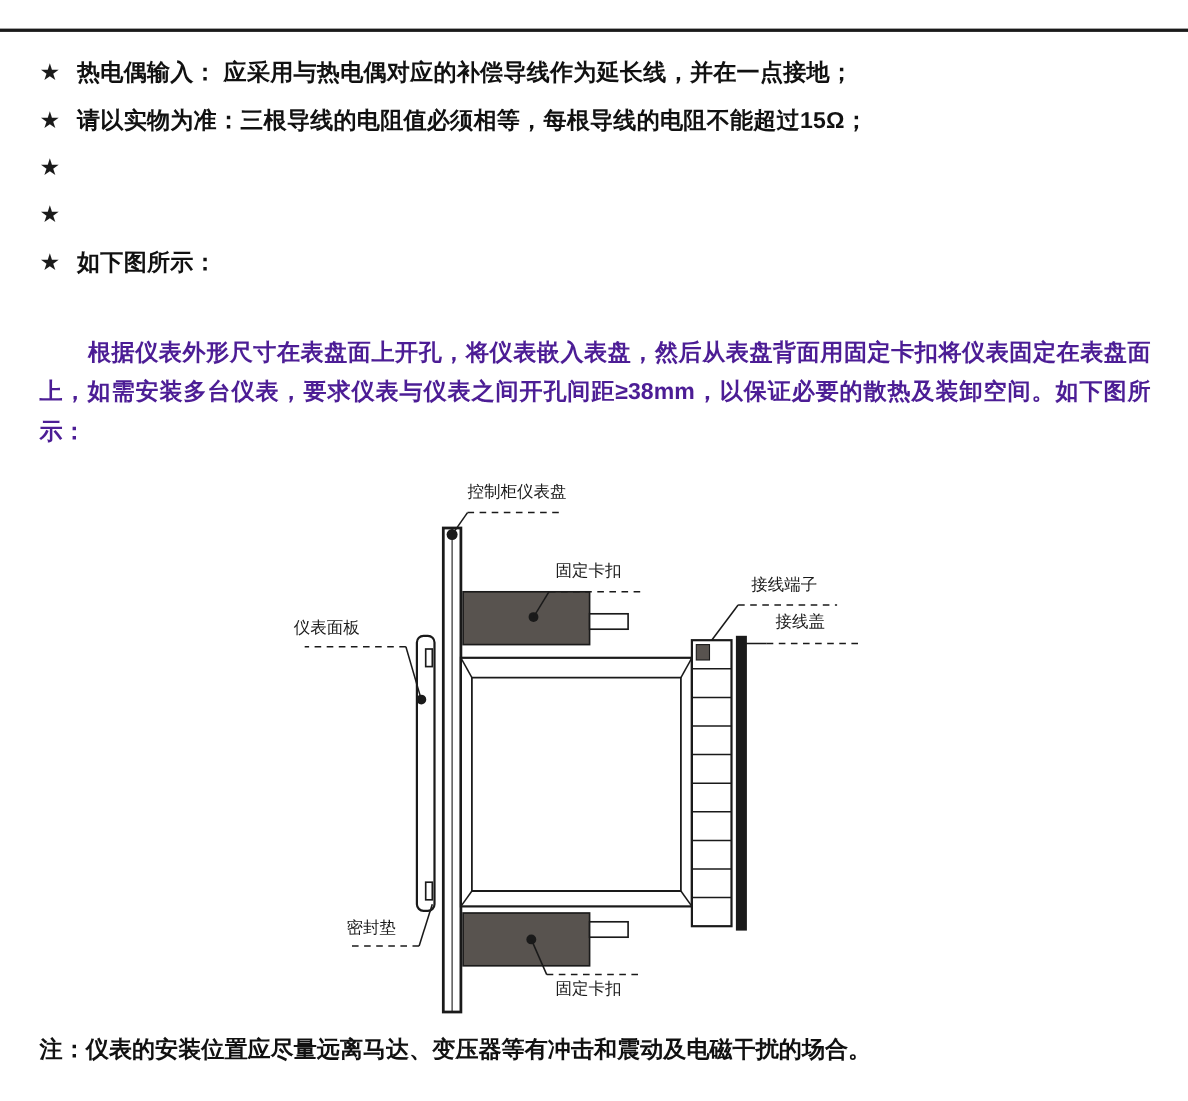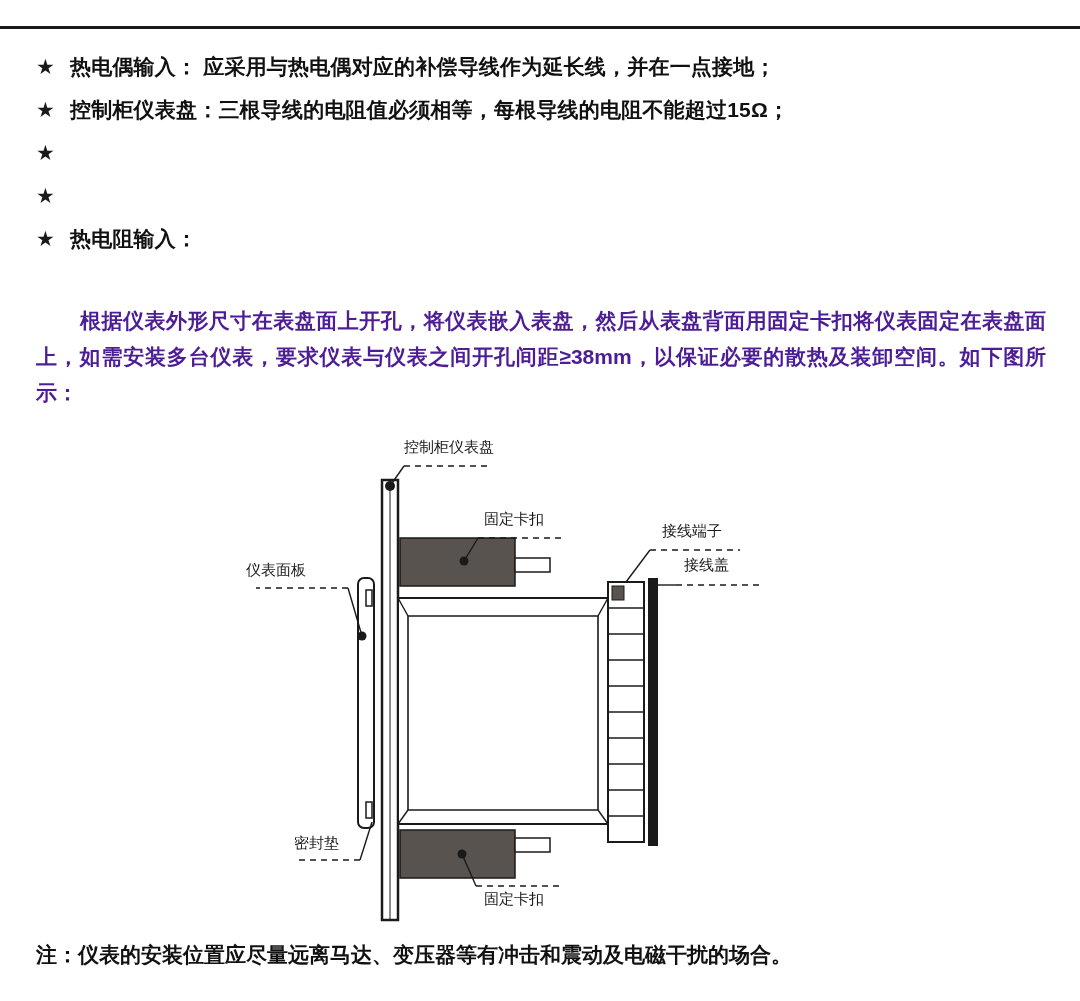--- a/index.html
+++ b/index.html
@@ -65,20 +65,21 @@
     color: #4c1d95;
     text-indent: 44px;
     text-align: justify;
   }
   .figure {
     position: absolute;
     left: 0;
     top: 430px;
     width: 937px;
     height: 500px;
+    padding-left: 21px;
   }
   .note {
     position: absolute;
     left: 36px;
     top: 940px;
     font-size: 21px;
     line-height: 30px;
     font-weight: bold;
     color: #111111;
     text-align: right;
@@ -98,34 +99,34 @@
 
   <div class="bullet-list">
 
     <div class="bullet-row">
       <span class="star">★</span>
       <span class="bullet-text">热电偶输入： 应采用与热电偶对应的补偿导线作为延长线，并在一点接地；</span>
     </div>
 
     <div class="bullet-row">
       <span class="star">★</span>
-      <span class="bullet-text">控制柜仪表盘：三根导线的电阻值必须相等，每根导线的电阻不能超过15Ω；</span>
-    </div>
-
-    <div class="bullet-row">
-      <span class="star">★</span>
-    </div>
-
-    <div class="bullet-row">
-      <span class="star">★</span>
-    </div>
-
-    <div class="bullet-row">
-      <span class="star">★</span>
-      <span class="bullet-text">热电阻输入：</span>
+      <span class="bullet-text">请以实物为准：三根导线的电阻值必须相等，每根导线的电阻不能超过15Ω；</span>
+    </div>
+
+    <div class="bullet-row">
+      <span class="star">★</span>
+    </div>
+
+    <div class="bullet-row">
+      <span class="star">★</span>
+    </div>
+
+    <div class="bullet-row">
+      <span class="star">★</span>
+      <span class="bullet-text">如下图所示：</span>
     </div>
 
   </div>
 
   <div class="para">根据仪表外形尺寸在表盘面上开孔，将仪表嵌入表盘，然后从表盘背面用固定卡扣将仪表固定在表盘面上，如需安装多台仪表，要求仪表与仪表之间开孔间距≥38mm，以保证必要的散热及装卸空间。如下图所示：</div>
 
   <div class="figure">
     <svg width="1080" height="500" viewBox="0 0 1080 500" xmlns="http://www.w3.org/2000/svg">
 
       <rect x="382" y="50" width="16" height="440" fill="#ffffff" stroke="#1a1a1a" stroke-width="2.5"></rect>

